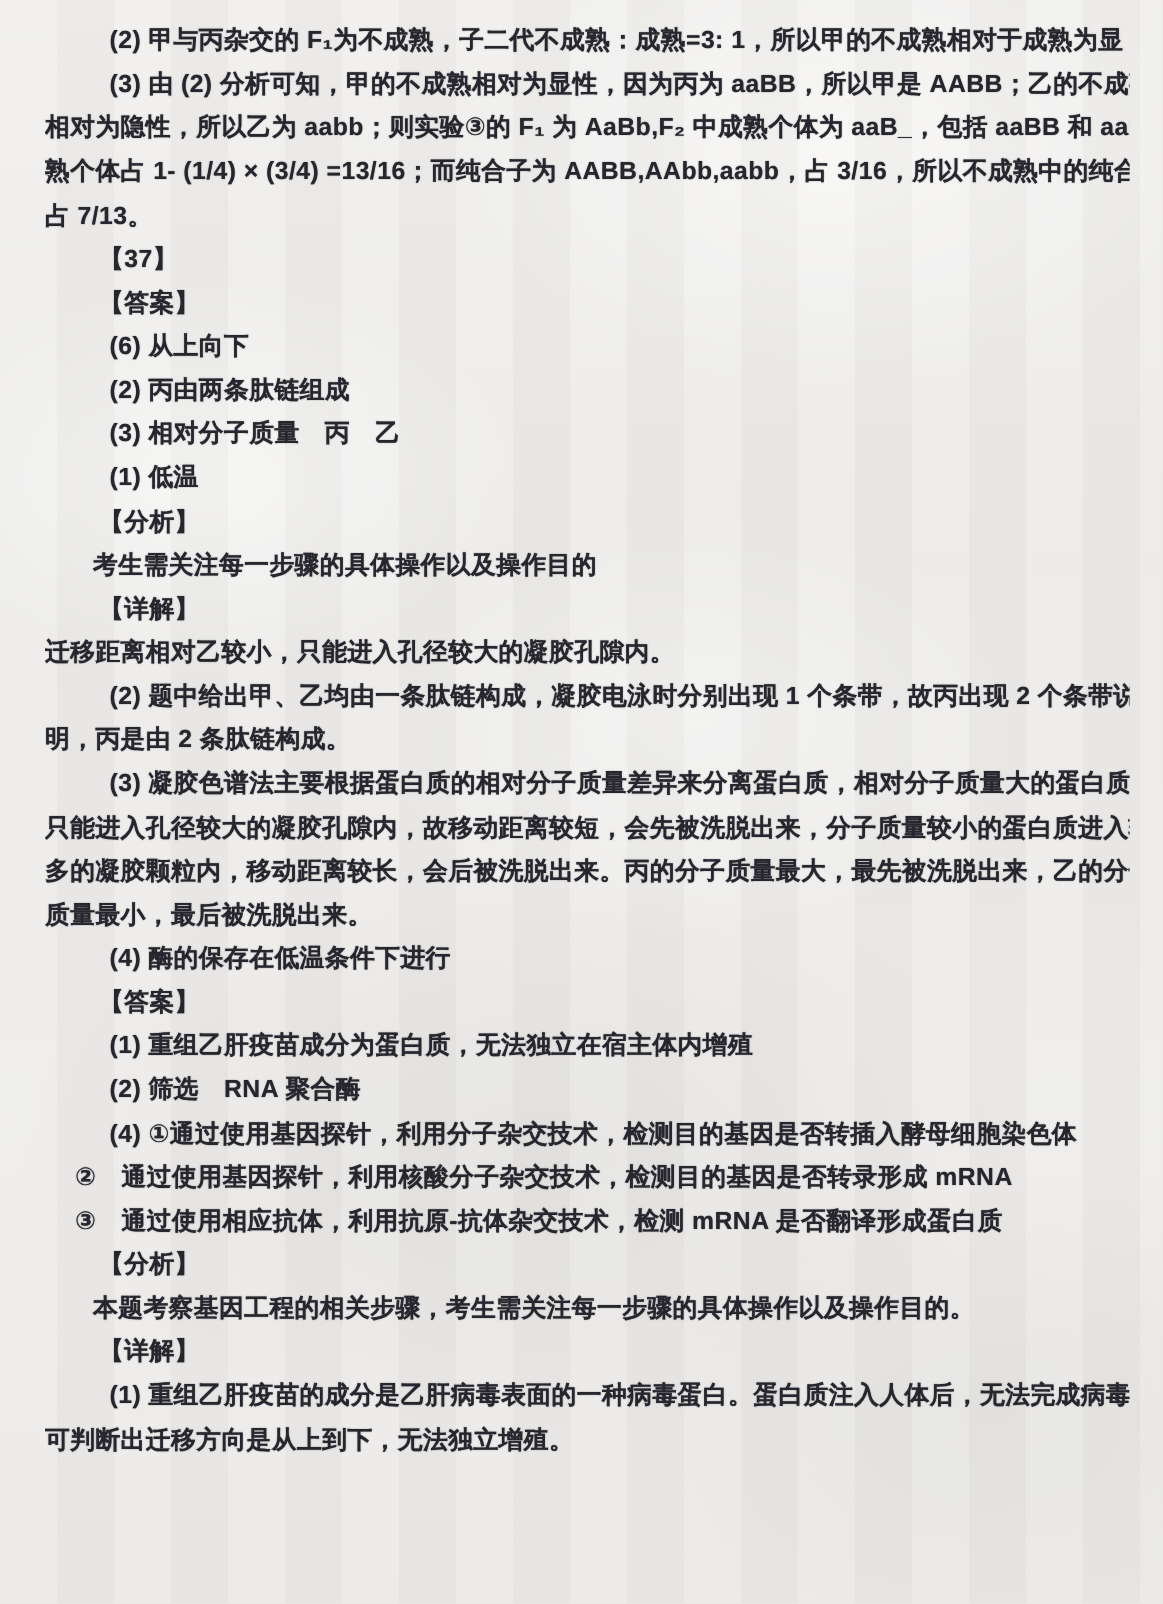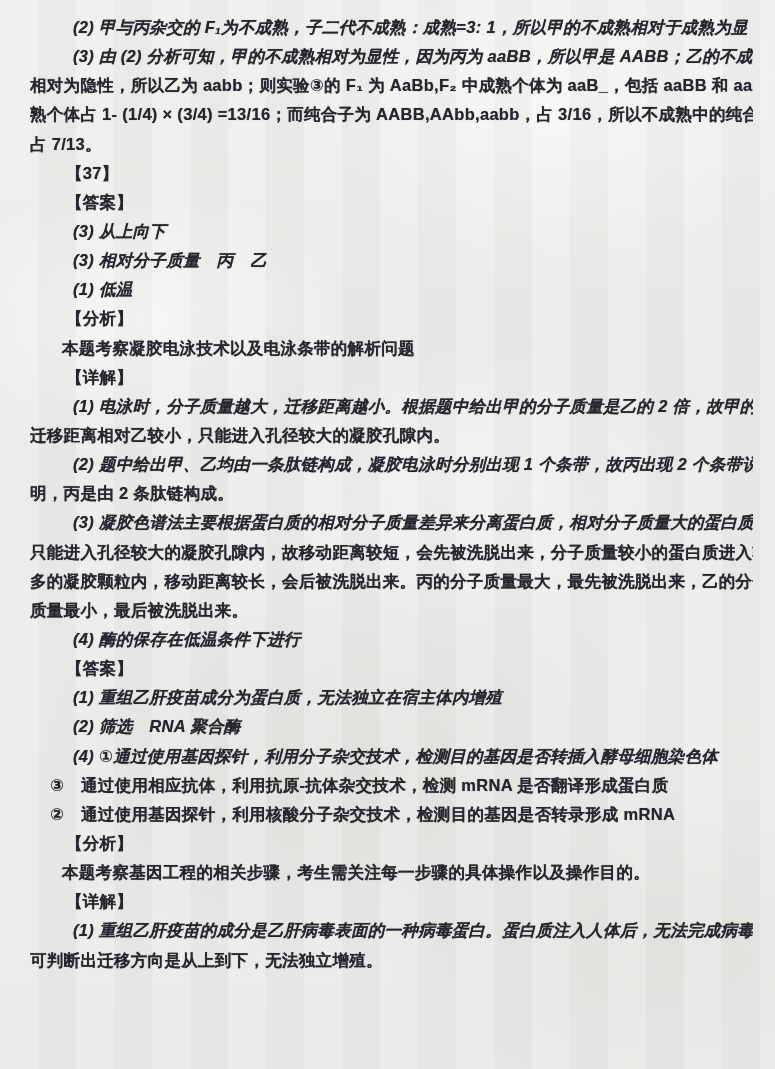--- a/index.html
+++ b/index.html
@@ -25,58 +25,58 @@
       rgba(180,178,175,.07) 38px 76px);
   }
   .doc{
     position:absolute;left:30px;top:13px;right:22px;z-index:2;
     font-size:16.5px;line-height:29.15px;font-weight:700;
     color:#26262e;letter-spacing:.3px;
     text-shadow:0 0 .8px rgba(38,38,46,.7);
     white-space:nowrap;
   }
   .line{height:29.15px;overflow:hidden;}
-  .indent-para{padding-left:43px;font-style:italic;}
+  .indent-para{padding-left:43px;}
   .indent-flush{padding-left:0;}
   .indent-header{padding-left:36px;}
   .indent-note{padding-left:32px;}
   .indent-sub{padding-left:20px;}
 </style>
 </head>
 <body>
 
 <main class="page">
   <section class="doc">
       <div class="line indent-para">(2) 甲与丙杂交的 F₁为不成熟，子二代不成熟：成熟=3: 1，所以甲的不成熟相对于成熟为显</div>
       <div class="line indent-para">(3) 由 (2) 分析可知，甲的不成熟相对为显性，因为丙为 aaBB，所以甲是 AABB；乙的不成熟</div>
       <div class="line indent-flush">相对为隐性，所以乙为 aabb；则实验③的 F₁ 为 AaBb,F₂ 中成熟个体为 aaB_，包括 aaBB 和 aaBb,不成</div>
       <div class="line indent-flush">熟个体占 1- (1/4) × (3/4) =13/16；而纯合子为 AABB,AAbb,aabb，占 3/16，所以不成熟中的纯合子</div>
       <div class="line indent-flush">占 7/13。</div>
       <div class="line indent-header">【37】</div>
       <div class="line indent-header">【答案】</div>
-      <div class="line indent-para">(3) 从上向下</div>
+      <div class="line indent-para">(6) 从上向下</div>
+      <div class="line indent-para">(2) 丙由两条肽链组成</div>
       <div class="line indent-para">(3) 相对分子质量　丙　乙</div>
       <div class="line indent-para">(1) 低温</div>
       <div class="line indent-header">【分析】</div>
-      <div class="line indent-note">本题考察凝胶电泳技术以及电泳条带的解析问题</div>
+      <div class="line indent-note">考生需关注每一步骤的具体操作以及操作目的</div>
       <div class="line indent-header">【详解】</div>
-      <div class="line indent-para">(1) 电泳时，分子质量越大，迁移距离越小。根据题中给出甲的分子质量是乙的 2 倍，故甲的</div>
       <div class="line indent-flush">迁移距离相对乙较小，只能进入孔径较大的凝胶孔隙内。</div>
       <div class="line indent-para">(2) 题中给出甲、乙均由一条肽链构成，凝胶电泳时分别出现 1 个条带，故丙出现 2 个条带说</div>
       <div class="line indent-flush">明，丙是由 2 条肽链构成。</div>
       <div class="line indent-para">(3) 凝胶色谱法主要根据蛋白质的相对分子质量差异来分离蛋白质，相对分子质量大的蛋白质</div>
       <div class="line indent-flush">只能进入孔径较大的凝胶孔隙内，故移动距离较短，会先被洗脱出来，分子质量较小的蛋白质进入较</div>
       <div class="line indent-flush">多的凝胶颗粒内，移动距离较长，会后被洗脱出来。丙的分子质量最大，最先被洗脱出来，乙的分子</div>
       <div class="line indent-flush">质量最小，最后被洗脱出来。</div>
       <div class="line indent-para">(4) 酶的保存在低温条件下进行</div>
       <div class="line indent-header">【答案】</div>
       <div class="line indent-para">(1) 重组乙肝疫苗成分为蛋白质，无法独立在宿主体内增殖</div>
       <div class="line indent-para">(2) 筛选　RNA 聚合酶</div>
       <div class="line indent-para">(4) ①通过使用基因探针，利用分子杂交技术，检测目的基因是否转插入酵母细胞染色体</div>
+      <div class="line indent-sub">②　通过使用基因探针，利用核酸分子杂交技术，检测目的基因是否转录形成 mRNA</div>
       <div class="line indent-sub">③　通过使用相应抗体，利用抗原-抗体杂交技术，检测 mRNA 是否翻译形成蛋白质</div>
-      <div class="line indent-sub">②　通过使用基因探针，利用核酸分子杂交技术，检测目的基因是否转录形成 mRNA</div>
       <div class="line indent-header">【分析】</div>
       <div class="line indent-note">本题考察基因工程的相关步骤，考生需关注每一步骤的具体操作以及操作目的。</div>
       <div class="line indent-header">【详解】</div>
       <div class="line indent-para">(1) 重组乙肝疫苗的成分是乙肝病毒表面的一种病毒蛋白。蛋白质注入人体后，无法完成病毒</div>
       <div class="line indent-flush">可判断出迁移方向是从上到下，无法独立增殖。</div>
     </section>
 </main>
 
 </body></html>

